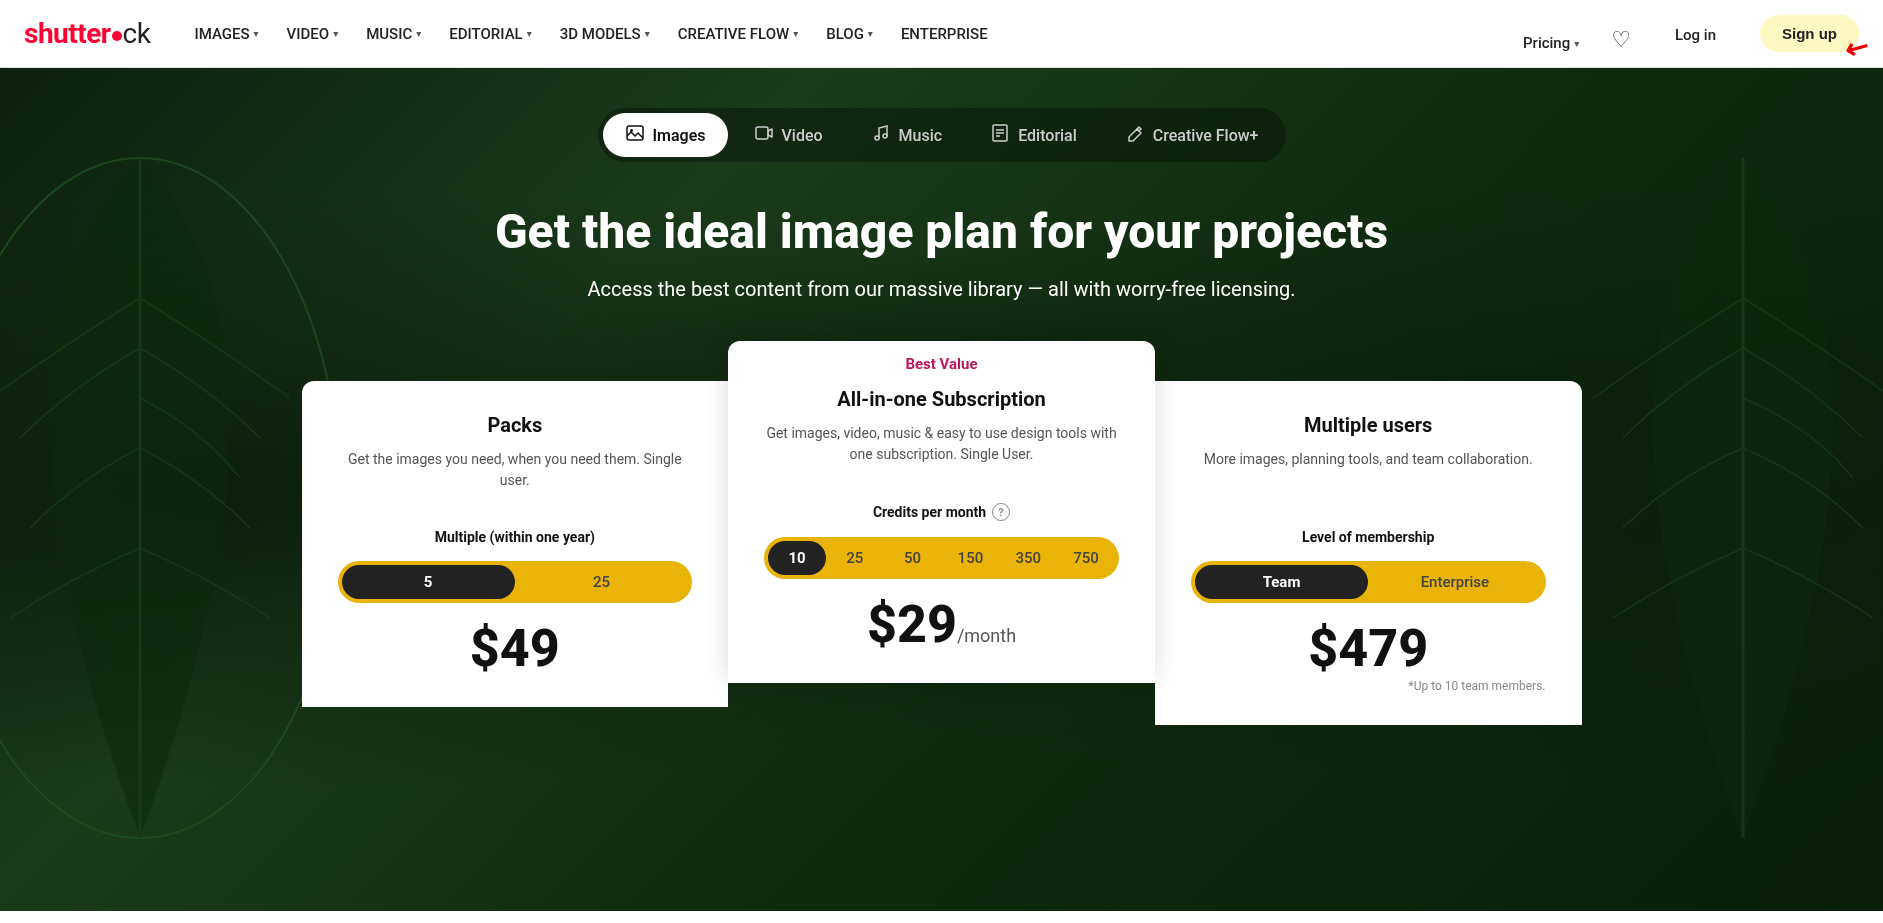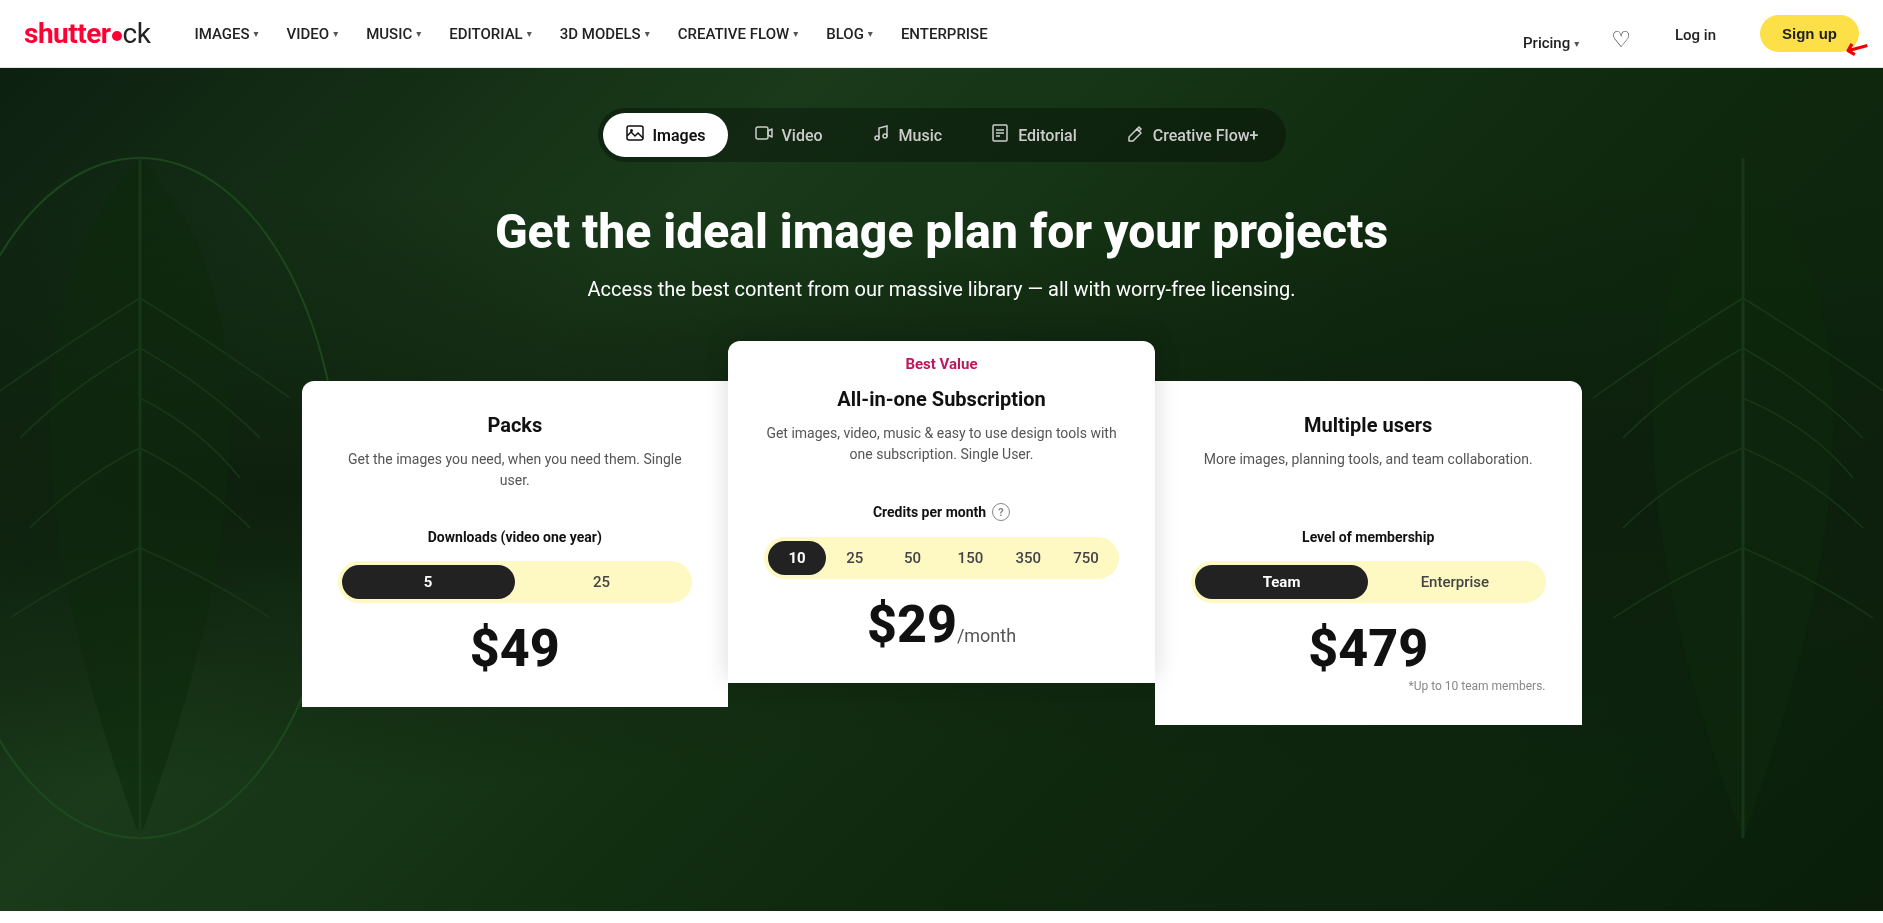--- a/index.html
+++ b/index.html
@@ -81,21 +81,21 @@
       cursor: pointer;
     }
     .login-btn {
       font-size: 15px;
       font-weight: 500;
       color: #222;
       cursor: pointer;
       padding: 8px 12px;
     }
     .signup-btn {
-      background: #fde047;
+      background: #fef9c3;
       border: none;
       border-radius: 24px;
       padding: 10px 22px;
       font-size: 15px;
       font-weight: 600;
       color: #222;
       cursor: pointer;
       position: relative;
     }
 
@@ -253,21 +253,21 @@
       border-radius: 50%;
       align-items: center;
       justify-content: center;
       font-size: 11px;
       color: #888;
       font-weight: 700;
     }
     .selector-row {
       display: flex;
       align-items: center;
-      background: #fef9c3;
+      background: #eab308;
       border-radius: 30px;
       padding: 4px;
       gap: 0;
       justify-content: space-between;
       margin-bottom: 20px;
     }
     .selector-item {
       padding: 8px 14px;
       border-radius: 24px;
       font-size: 15px;
@@ -457,21 +457,21 @@
 
     <h1 class="hero-title">Get the ideal image plan for your projects</h1>
     <p class="hero-subtitle">Access the best content from our massive library — all with worry-free licensing.</p>
 
     <div class="cards-row">
 
       <div class="card card-left">
         <div class="card-title">Packs</div>
         <div class="card-desc">Get the images you need, when you need them. Single user.</div>
         <div class="card-label">
-          <span>Downloads (video one year)</span>
+          <span>Multiple (within one year)</span>
         </div>
         <div class="selector-row">
           <div class="selector-item active">5</div>
           <div class="selector-item">25</div>
         </div>
         <div class="card-price">
           <span>$49</span>
         </div>
       </div>
 

